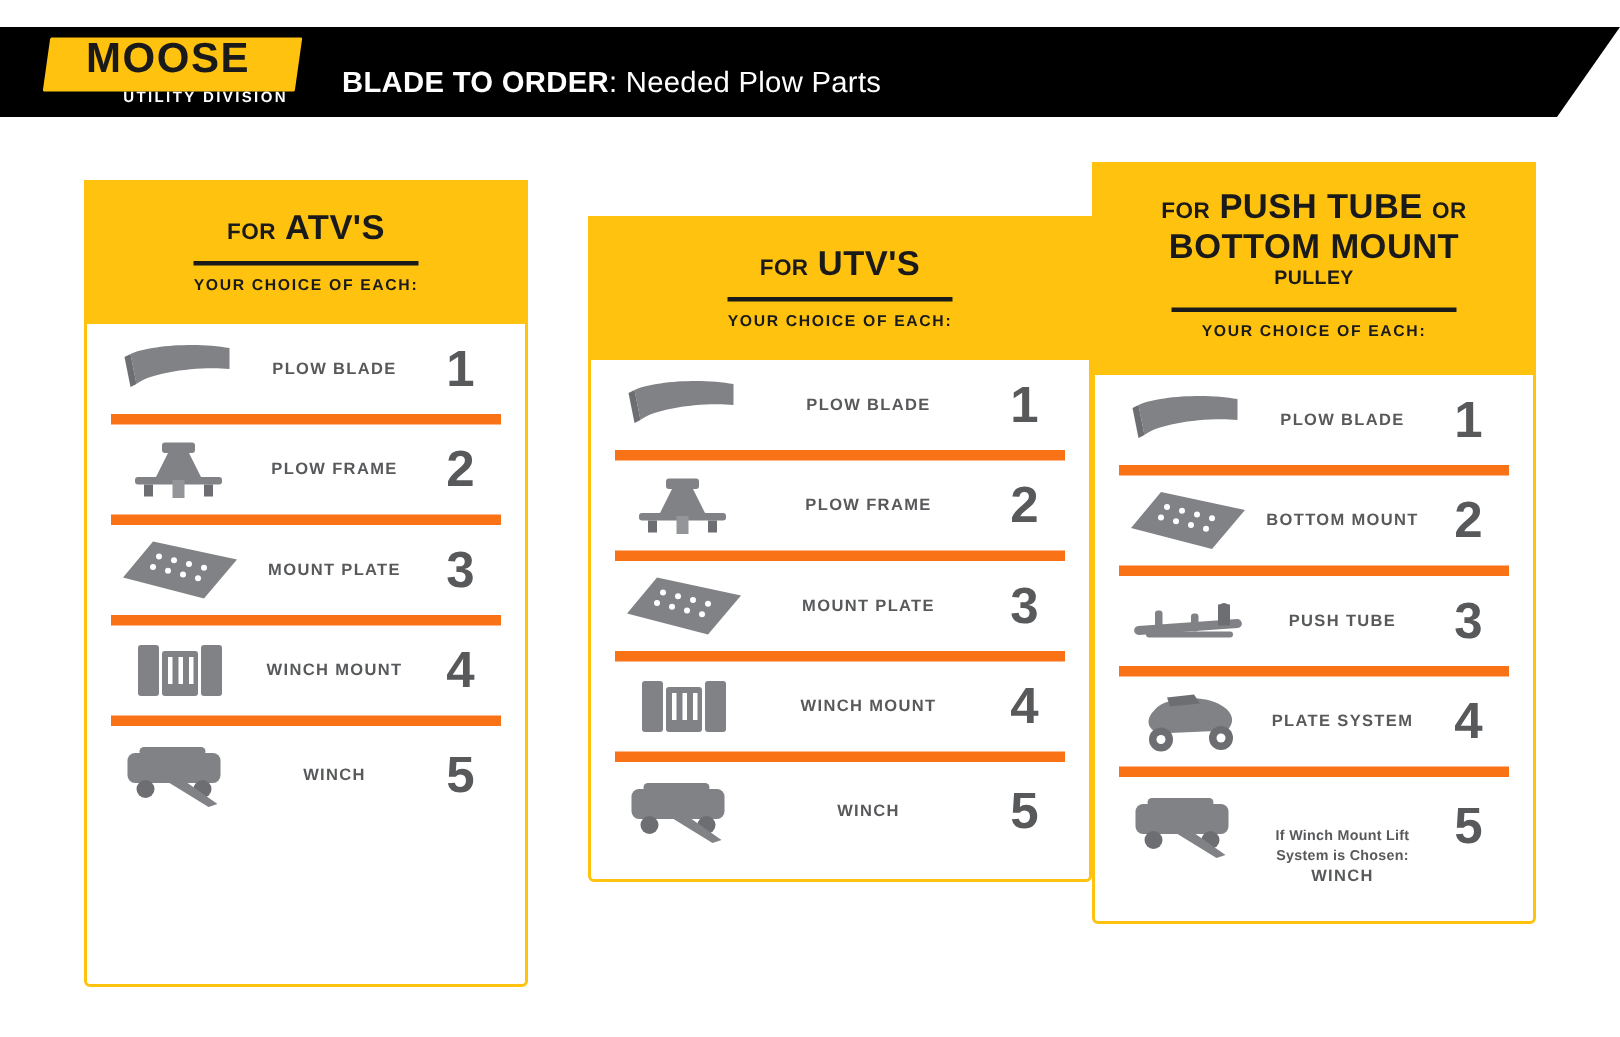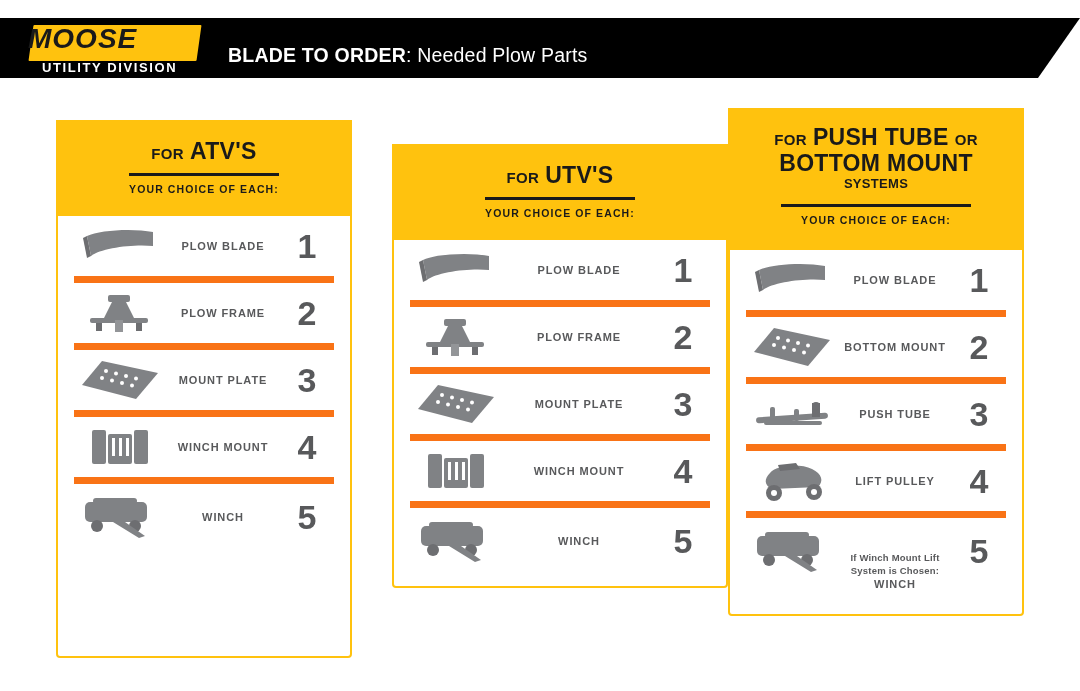--- a/index.html
+++ b/index.html
@@ -63,35 +63,34 @@
     background: #FFC20E;
     border: 3px solid #000;
     border-radius: 4px;
     transform: skewX(-8deg);
   }
   .logo-word-text {
     position: absolute;
     top: 1px;
     left: 0;
     width: 168px;
-    text-align: left;
+    text-align: center;
     font-size: 28px;
     font-weight: bold;
-    font-style: italic;
     color: #1a1a1a;
     letter-spacing: 1px;
     line-height: 32px;
   }
   .logo-sub {
     position: absolute;
     top: 38px;
     left: 14px;
     width: 150px;
-    text-align: left;
-    font-size: 13px;
+    text-align: right;
+    font-size: 10px;
     font-weight: bold;
     color: #ffffff;
     letter-spacing: 1.6px;
   }
 
   
   .card {
     position: absolute;
     background: #ffffff;
     box-sizing: border-box;
@@ -399,21 +398,21 @@
   <div class="card-inner"></div>
 
   <div class="card-head" style="height:142px; padding-top:16px;">
     <div class="card-head-title">
       <div>
         <span class="small">FOR</span>
         <span class="big">PUSH TUBE</span>
         <span class="small">OR</span>
       </div>
       <div class="big">BOTTOM MOUNT</div>
-      <div class="small" style="font-size:13px;">SYSTEMS</div>
+      <div class="small" style="font-size:13px;">PULLEY</div>
     </div>
     <div class="rule" style="width:190px; margin-top:12px;"></div>
     <div class="card-head-sub">YOUR CHOICE OF EACH:</div>
   </div>
 
   <div class="rows" style="top:142px; bottom:12px;">
 
     <div class="row" style="height:67px; margin:0 18px;">
       <div class="row-icon">
         <svg width="78" height="36" viewBox="0 0 78 36">
@@ -464,21 +463,21 @@
       <div class="row-icon">
         <svg width="80" height="44" viewBox="0 0 80 44">
             <path class="pg" d="M18 14 C24 6, 48 4, 60 10 C70 15, 72 22, 66 28 L20 30 C12 26, 12 20, 18 14 Z"></path>
             <path class="pg-d" d="M26 6 L44 4 L48 10 L28 12 Z"></path>
             <circle class="pg-d" cx="22" cy="34" r="8"></circle>
             <circle class="pg-d" cx="62" cy="33" r="8"></circle>
             <circle cx="22" cy="34" r="3" fill="#ffffff"></circle>
             <circle cx="62" cy="33" r="3" fill="#ffffff"></circle>
           </svg>
       </div>
-      <div class="row-label">LIFT PULLEY</div>
+      <div class="row-label">PLATE SYSTEM</div>
       <div class="row-num">4</div>
     </div>
 
     <div class="row" style="height:67px; margin:0 18px;">
       <div class="row-icon">
         <svg width="82" height="44" viewBox="0 0 82 44">
             <rect class="pg" x="6" y="6" width="62" height="20" rx="5"></rect>
             <rect class="pg" x="14" y="2" width="44" height="6" rx="3"></rect>
             <circle class="pg-d" cx="18" cy="30" r="6"></circle>
             <circle class="pg-d" cx="56" cy="30" r="6"></circle>

